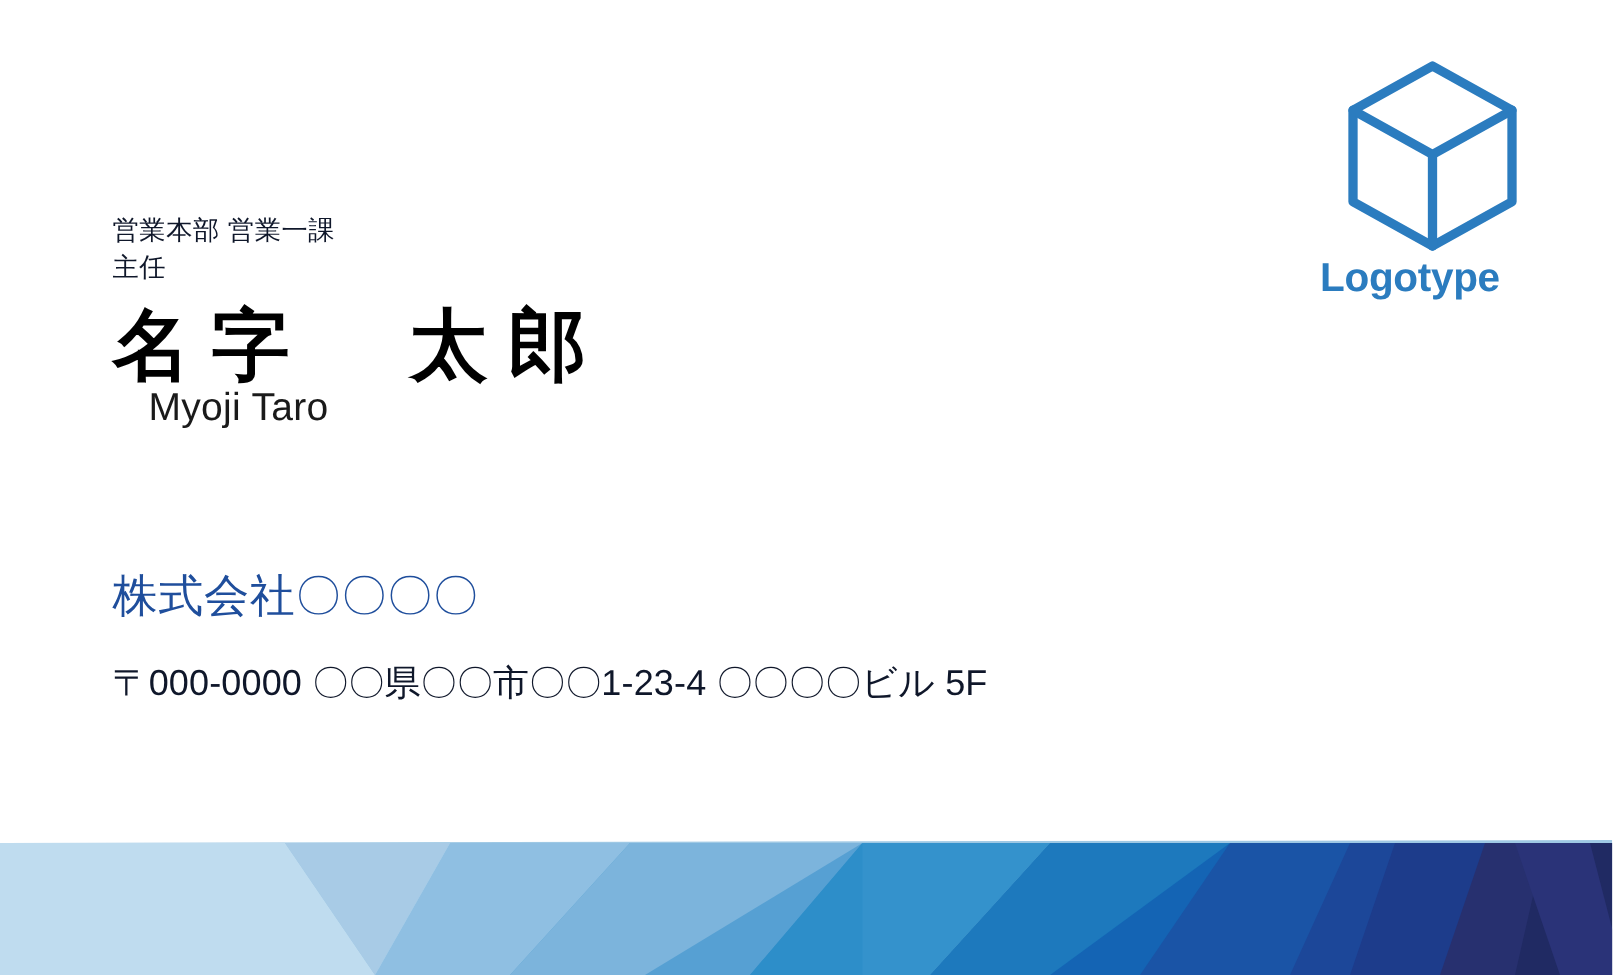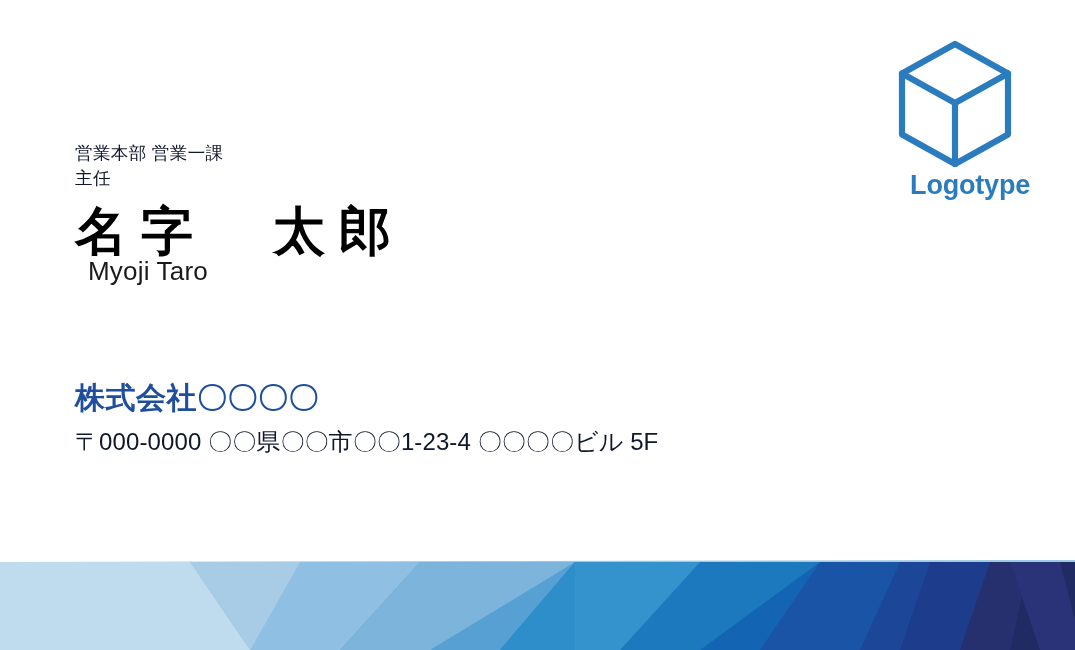--- a/index.html
+++ b/index.html
@@ -17,21 +17,21 @@
     -webkit-font-smoothing: antialiased;
   }
 
   
   #logo-block {
     position: absolute;
     left: 880px;
     top: 40px;
     width: 150px;
     height: 170px;
-    text-align: right;
+    text-align: left;
   }
   #logo-mark {
     display: block;
     margin: 0 auto;
   }
   #logo-text {
     margin-top: 4px;
     font-size: 27px;
     font-weight: bold;
     color: #2b7cbf;
@@ -66,38 +66,38 @@
     line-height: 1.05;
     letter-spacing: 14px;
     white-space: nowrap;
   }
   #person-name-romaji {
     font-size: 26px;
     color: #1a1a1a;
     line-height: 1;
     white-space: nowrap;
     padding-bottom: 6px;
-    margin-left: 13px;
+    margin-left: 24px;
     letter-spacing: 0.2px;
   }
 
   
   #contact-block {
     position: absolute;
     left: 75px;
     top: 381px;
   }
   #company-name {
     font-size: 30px;
-    font-weight: bold;
+    font-weight: normal;
     color: #1f4e9c;
     line-height: 1.1;
     letter-spacing: 0.5px;
     white-space: nowrap;
-    margin-bottom: 9px;
+    margin-bottom: 23px;
   }
   .contact-line {
     font-size: 24px;
     color: #0f172a;
     line-height: 1.62;
     white-space: nowrap;
     letter-spacing: 0.1px;
   }
   .gap-s { display: inline-block; width: 22px; }
 

